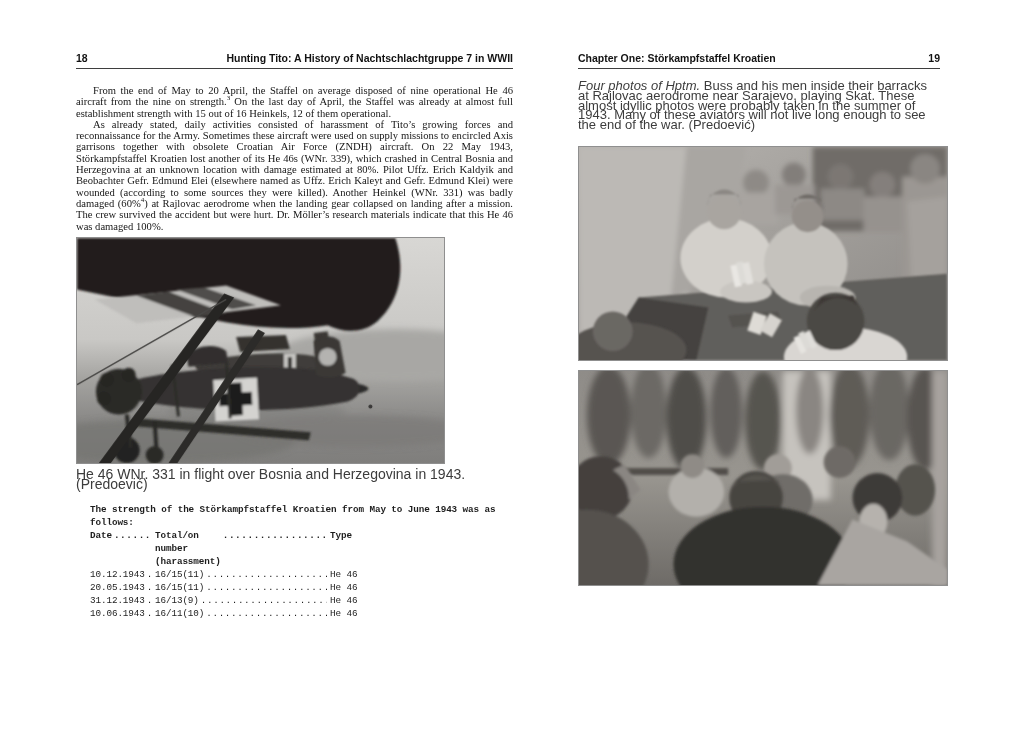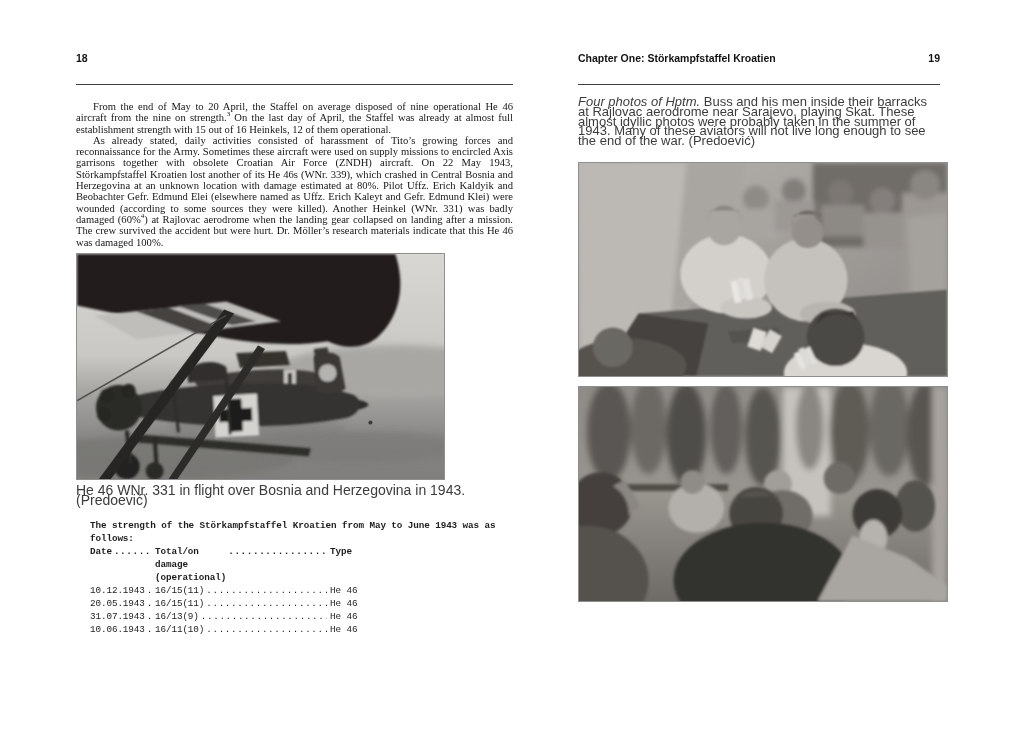--- a/index.html
+++ b/index.html
@@ -3,21 +3,21 @@
 <meta charset="utf-8">
 <style>
   html,body{margin:0;padding:0;}
   body{width:1024px;height:737px;background:#ffffff;overflow:hidden;}
   .spread{position:relative;width:1024px;height:737px;background:#ffffff;}
   .page{position:absolute;top:50px;}
   .page-left{left:76px;width:437px;}
   .page-right{left:578px;width:362px;}
 
   .rh{display:flex;justify-content:space-between;align-items:baseline;
-      border-bottom:1.6px solid #3e3e3e;padding-bottom:20px;margin-top:2px;
+      border-bottom:1.6px solid #3e3e3e;padding-bottom:4px;margin-top:2px;
       font-family:"Liberation Sans",sans-serif;font-weight:bold;font-size:10.5px;
       line-height:12px;color:#121212;}
 
   .bp{margin:0;font-family:"Liberation Serif",serif;font-size:10.6px;line-height:11.3px;
       color:#151515;text-align:justify;text-indent:17px;}
   .bp.first{margin-top:16px;}
   .bp sup{font-size:7px;line-height:0;vertical-align:super;}
 
   figure{margin:5px 0 0 0;}
   .photo{box-sizing:border-box;border:1px solid #8f8f8f;background:#b5b4b1;overflow:hidden;}
@@ -46,20 +46,21 @@
   .cap-right .lead{font-style:italic;}
 </style>
 </head>
 <body>
 
 <div class="spread">
 
   <section class="page page-left">
     <header class="rh">
       <span>18</span>
+      <span>Hunting Tito: A History of Nachtschlachtgruppe 7 in WWII</span>
     </header>
 
     <p class="bp first"><span>From the end of May to 20 April, the Staffel on average disposed of nine operational He 46 aircraft from the nine on strength.</span><sup>3</sup><span> On the last day of April, the Staffel was already at almost full establishment strength with 15 out of 16 Heinkels, 12 of them operational.</span></p>
 
     <p class="bp"><span>As already stated, daily activities consisted of harassment of Tito’s growing forces and reconnaissance for the Army. Sometimes these aircraft were used on supply missions to encircled Axis garrisons together with obsolete Croatian Air Force (ZNDH) aircraft. On 22 May 1943, Störkampfstaffel Kroatien lost another of its He 46s (WNr. 339), which crashed in Central Bosnia and Herzegovina at an unknown location with damage estimated at 80%. Pilot Uffz. Erich Kaldyik and Beobachter Gefr. Edmund Elei (elsewhere named as Uffz. Erich Kaleyt and Gefr. Edmund Klei) were wounded (according to some sources they were killed). Another Heinkel (WNr. 331) was badly damaged (60%</span><sup>4</sup><span>) at Rajlovac aerodrome when the landing gear collapsed on landing after a mission. The crew survived the accident but were hurt. Dr. Möller’s research materials indicate that this He 46 was damaged 100%.</span></p>
 
     <figure>
       <div class="photo photo-left">
         <svg viewBox="0 0 369 227" preserveAspectRatio="none">
           <defs>
@@ -129,21 +130,21 @@
 
 
     <div class="strength">
       <div class="t-title">The strength of the Störkampfstaffel Kroatien from May to June 1943 was as follows:</div>
       <div class="trow thead">
         <span class="seg s1">
             <span>Date</span>
             <span class="leader"></span>
           </span>
         <span class="seg s2">
-            <span>Total/on damage (operational)</span>
+            <span>Total/on number (harassment)</span>
             <span class="leader"></span>
           </span>
         <span class="t-type">Type</span>
       </div>
       <div class="trow">
         <span class="seg s1">
             <span>10.12.1943</span>
             <span class="leader"></span>
           </span>
         <span class="seg s2">
@@ -158,21 +159,21 @@
             <span class="leader"></span>
           </span>
         <span class="seg s2">
             <span>16/15(11)</span>
             <span class="leader"></span>
           </span>
         <span class="t-type">He 46</span>
       </div>
       <div class="trow">
         <span class="seg s1">
-            <span>31.07.1943</span>
+            <span>31.12.1943</span>
             <span class="leader"></span>
           </span>
         <span class="seg s2">
             <span>16/13(9)</span>
             <span class="leader"></span>
           </span>
         <span class="t-type">He 46</span>
       </div>
       <div class="trow">
         <span class="seg s1">

